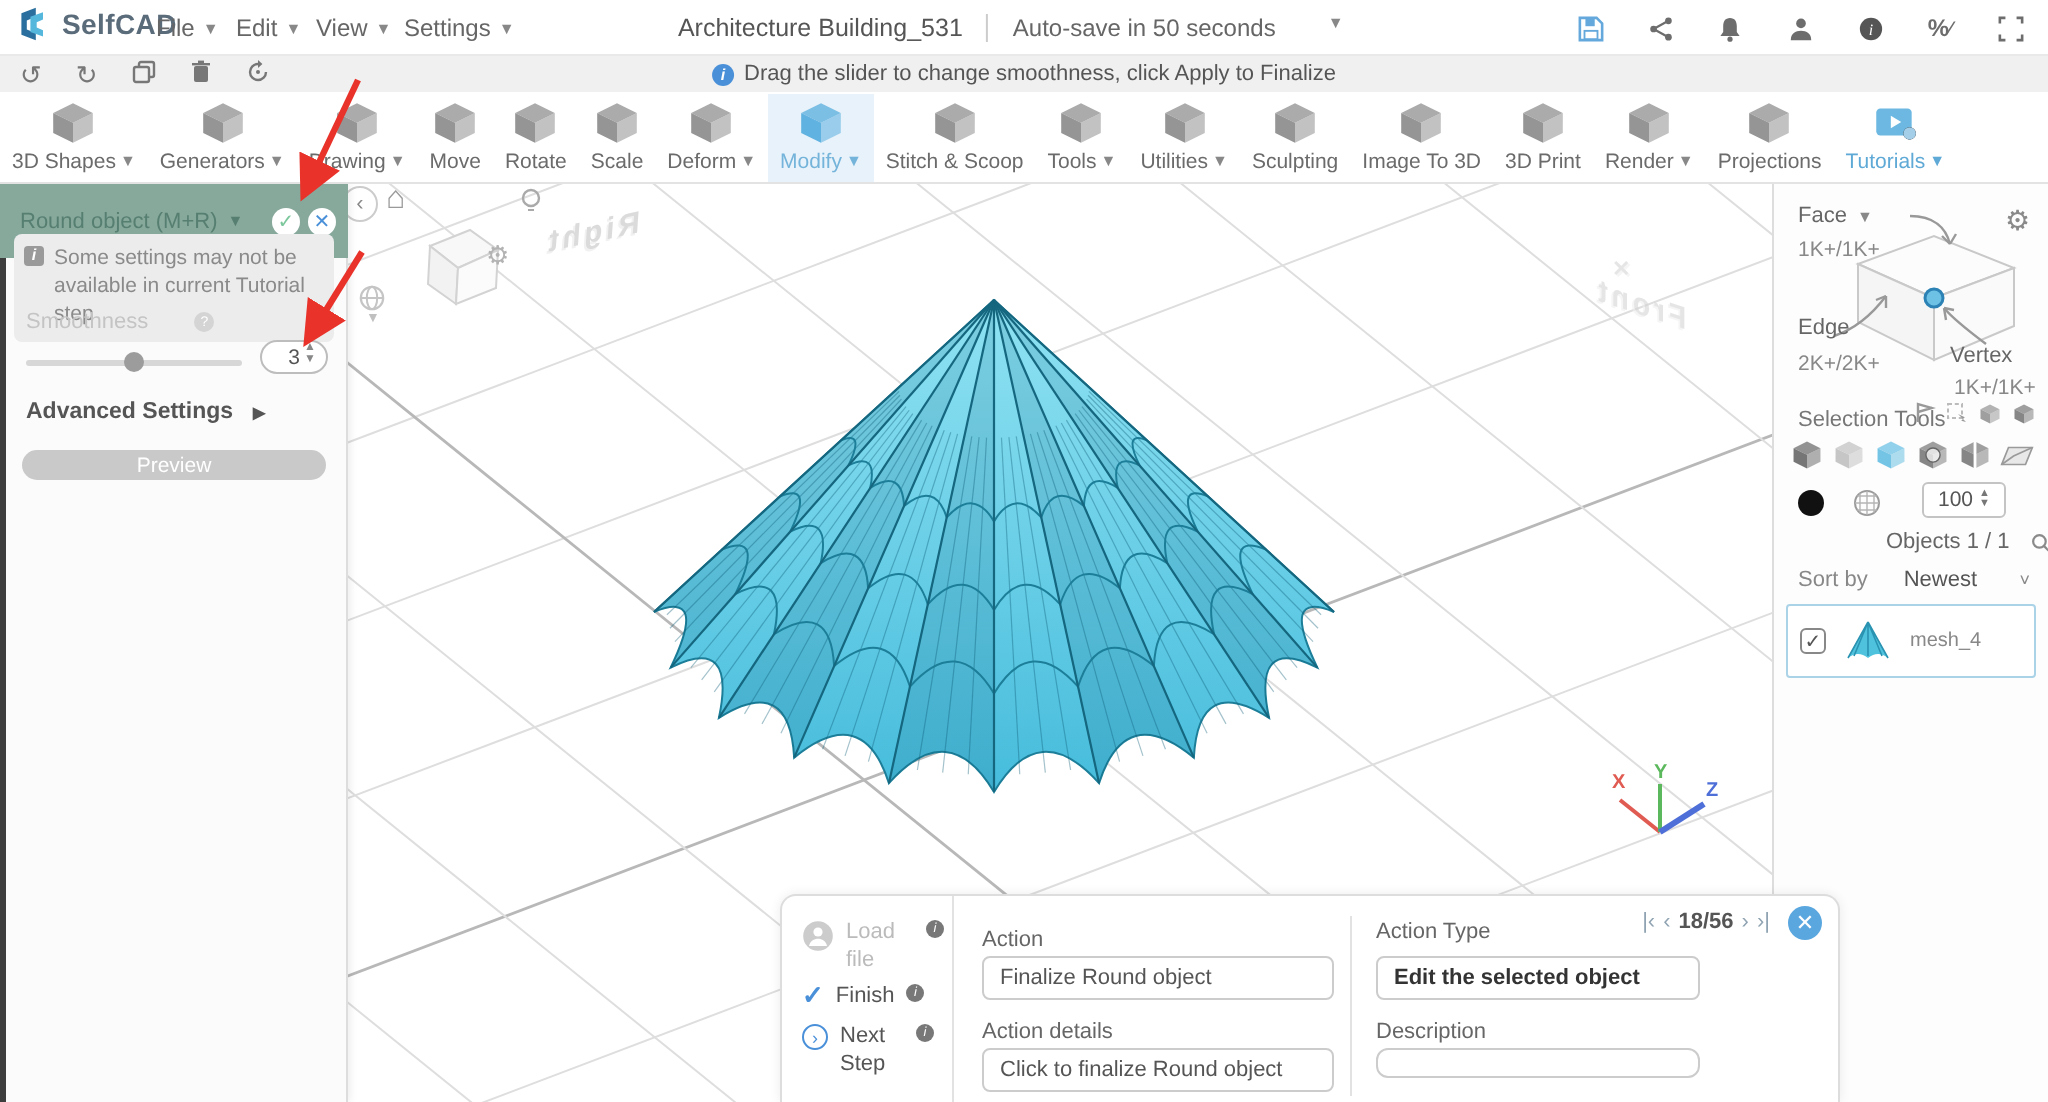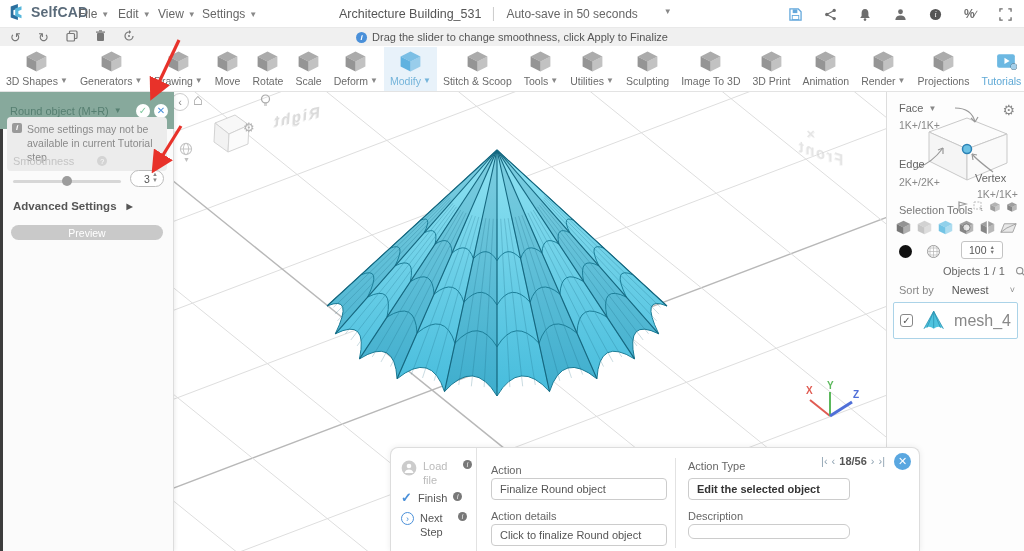--- a/index.html
+++ b/index.html
@@ -72,21 +72,21 @@
   #mode-row { position:absolute; left:12px; top:152px; display:flex; gap:14px; align-items:center; }
   #tol-box { position:absolute; left:74px; top:149px; width:42px; height:18px; border:1px solid #c4c4c4; border-radius:3px; display:flex; align-items:center; justify-content:center; gap:3px; font-size:10.5px; color:#555; background:#fff; }
   #objects-row { position:absolute; left:12px; top:172px; width:116px; display:flex; align-items:center; color:#666;margin-left:44px; }
   #objects-icons { margin-left:auto; display:flex; gap:6px; align-items:center; color:#8a8a8a; }
   #sort-row { position:absolute; left:12px; top:192px; width:116px; display:flex; align-items:center; }
   #sort-row .sl { color:#888; }
   #sort-row .sv { margin-left:18px; color:#555; }
   #sort-row .sc { margin-left:auto; color:#888; font-size:9px; }
   #obj-item { position:absolute; left:6px; top:210px; width:125px; height:37px; background:#fff; border:1px solid #abd3e8; border-radius:2px; display:flex; align-items:center; padding:0 6px; gap:8px; }
   #obj-check { width:13px; height:13px; border:1px solid #888; border-radius:3px; font-size:10px; color:#555; display:flex; align-items:center; justify-content:center; background:#fff; }
-  #obj-name { font-size:16px; color:#888; }
+  #obj-name { font-size:10px; color:#888; }
 
   
   #tut-panel { position:absolute; left:390px; top:355px; width:530px; height:104px; background:#fff; border:1px solid #ddd; border-bottom:none; border-radius:8px 8px 0 0; box-shadow:0 0 6px rgba(0,0,0,.08); z-index:20; }
   #tut-left { position:absolute; left:0; top:0; width:86px; height:104px; border-right:1px solid #e2e2e2; }
   .tut-step { position:absolute; left:10px; display:flex; align-items:flex-start; gap:6px; font-size:11px; color:#555; }
   .tut-step .iinfo { width:9px; height:9px; border-radius:50%; background:#787878; color:#fff; font-size:6.5px; display:flex; align-items:center; justify-content:center; font-style:italic; }
   .tlabelgrey { color:#bbb; }
   .tut-field-label { position:absolute; font-size:11px; color:#666; }
   .tut-input { position:absolute; border:1px solid #ccc; border-radius:4px; font-size:11px; color:#555; padding:0 8px; font-family:Liberation Sans, sans-serif; background:#fff; height:22px; }
   #tut-nav { position:absolute; right:34px; top:7px; display:flex; align-items:center; gap:4px; font-size:11px; color:#8fa3b2; }
@@ -334,28 +334,20 @@
         <span class="tlabel">
           <span>Image To 3D</span>
         </span>
       </div>
     <div class="titem">
         <svg style="color:#8f8f8f">
           <use href="#sym-cube"></use>
         </svg>
         <span class="tlabel">
           <span>3D Print</span>
-        </span>
-      </div>
-    <div class="titem">
-        <svg style="color:#8f8f8f">
-          <use href="#sym-cube"></use>
-        </svg>
-        <span class="tlabel">
-          <span>Animation</span>
         </span>
       </div>
     <div class="titem">
         <svg style="color:#8f8f8f">
           <use href="#sym-cube"></use>
         </svg>
         <span class="tlabel">
           <span>Render</span>
           <span class="caret">▼</span>
         </span>

